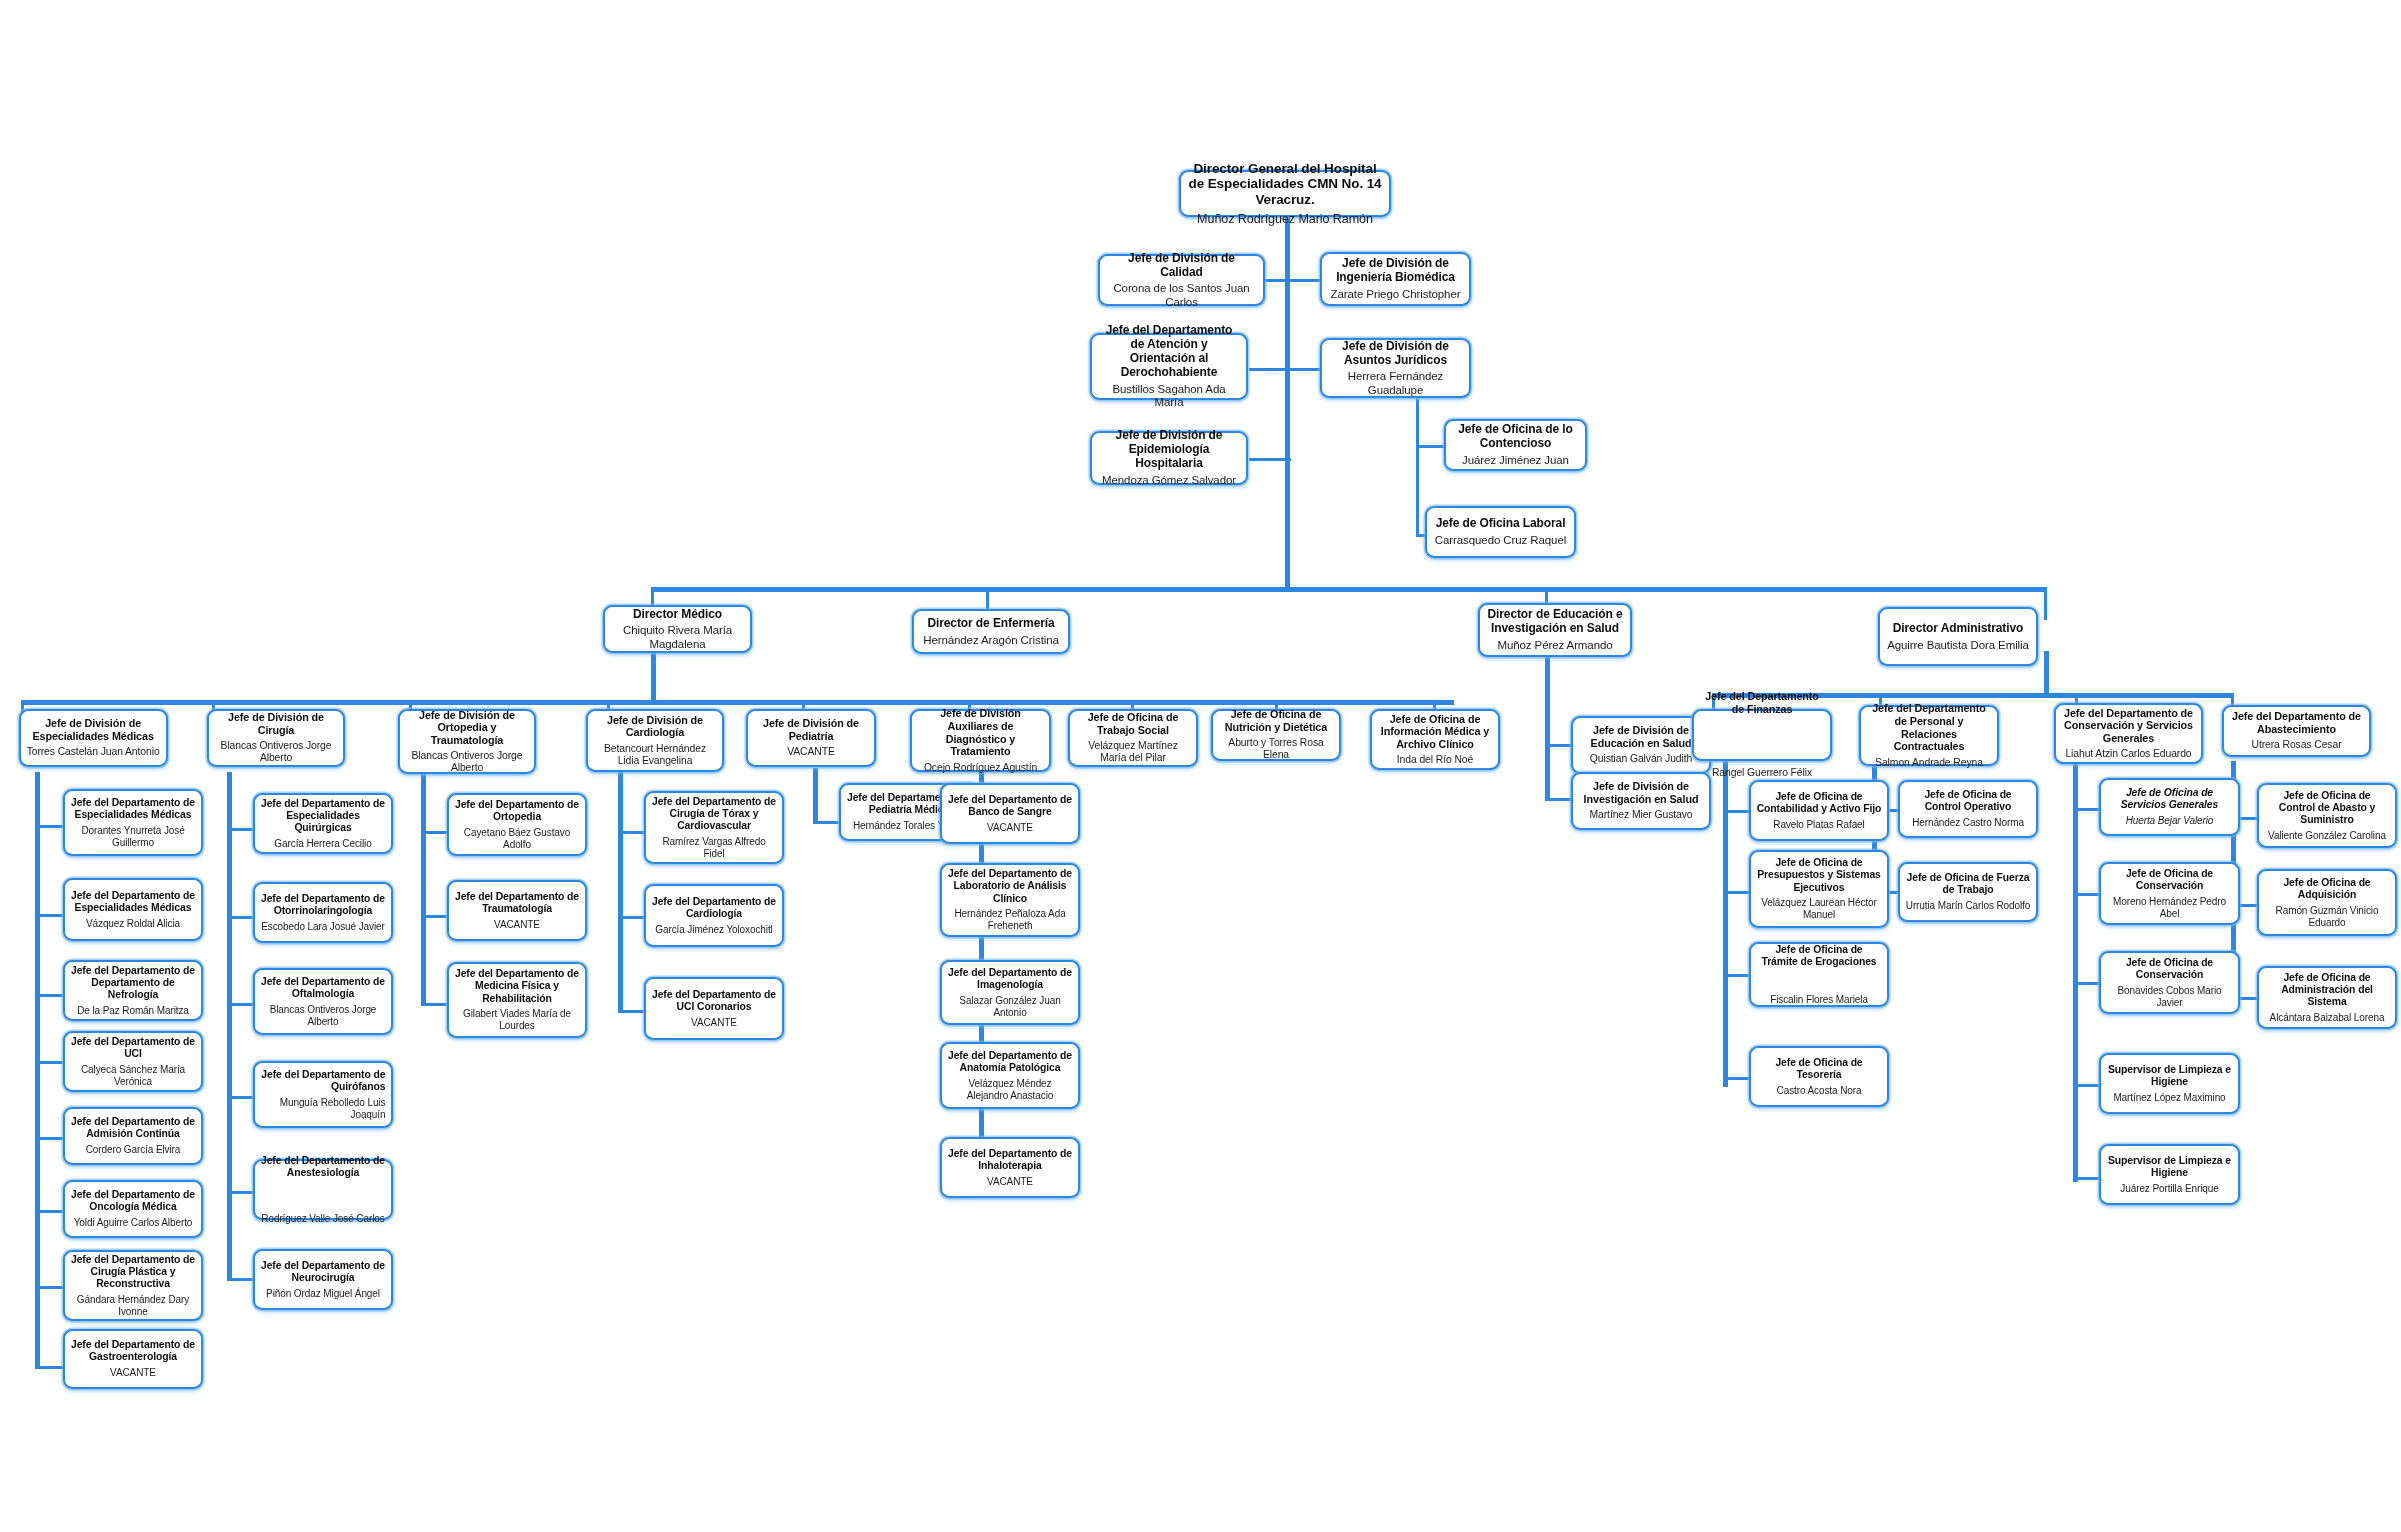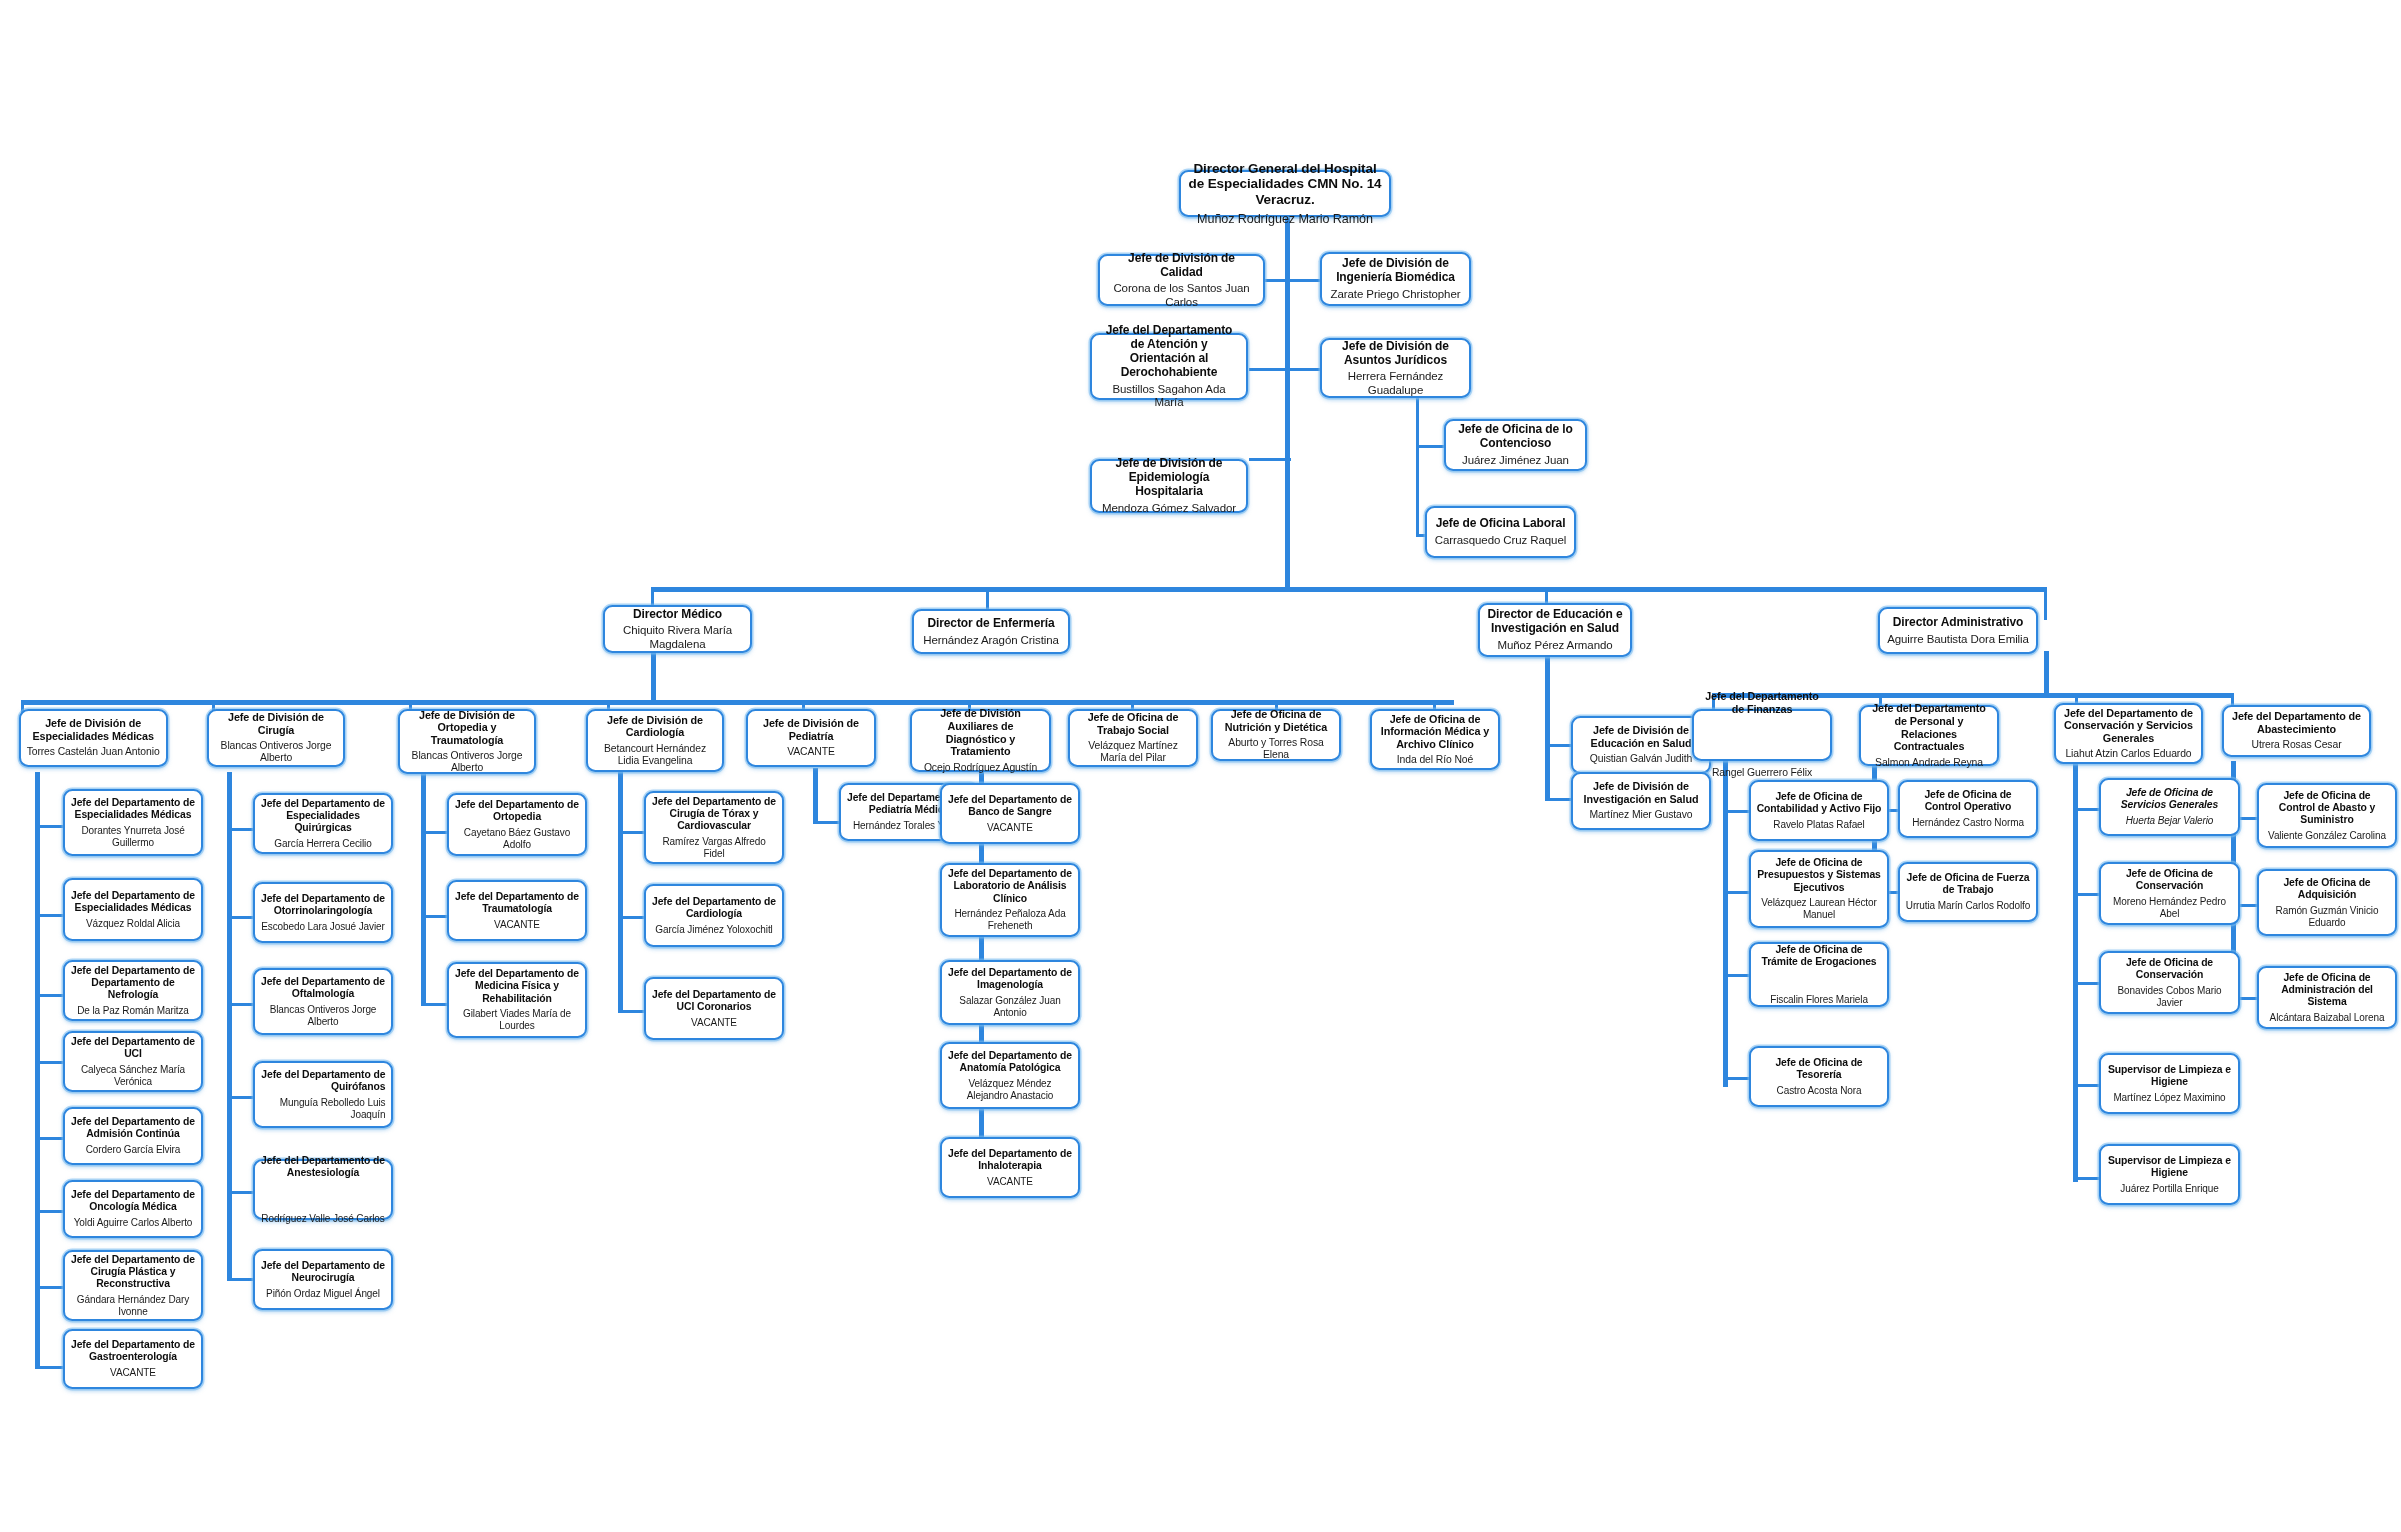--- a/index.html
+++ b/index.html
@@ -180,21 +180,21 @@
   <div class="node s-lvl1" style="left:1090px;top:333px;width:158px;height:67px;">
     <div class="ttl">Jefe del Departamento de Atención y Orientación al Derochohabiente</div>
     <div class="nm">Bustillos Sagahon Ada María</div>
   </div>
 
   <div class="node s-lvl1" style="left:1320px;top:338px;width:151px;height:60px;">
     <div class="ttl">Jefe de División de Asuntos Jurídicos</div>
     <div class="nm">Herrera Fernández Guadalupe</div>
   </div>
 
-  <div class="node s-lvl1" style="left:1090px;top:431px;width:158px;height:54px;margin-top:28px;">
+  <div class="node s-lvl1" style="left:1090px;top:431px;width:158px;height:54px;">
     <div class="ttl">Jefe de División de Epidemiología Hospitalaria</div>
     <div class="nm">Mendoza Gómez Salvador</div>
   </div>
 
   <div class="node s-lvl1" style="left:1444px;top:419px;width:143px;height:52px;">
     <div class="ttl">Jefe de Oficina de lo Contencioso</div>
     <div class="nm">Juárez Jiménez Juan</div>
   </div>
 
   <div class="node s-lvl1" style="left:1425px;top:506px;width:151px;height:52px;">
@@ -210,21 +210,21 @@
   <div class="node s-dir" style="left:912px;top:609px;width:158px;height:45px;">
     <div class="ttl">Director de Enfermería</div>
     <div class="nm">Hernández Aragón Cristina</div>
   </div>
 
   <div class="node s-dir" style="left:1478px;top:603px;width:154px;height:54px;">
     <div class="ttl">Director de Educación e Investigación en Salud</div>
     <div class="nm">Muñoz Pérez Armando</div>
   </div>
 
-  <div class="node s-dir" style="left:1878px;top:607px;width:160px;height:47px;">
+  <div class="node s-dir" style="left:1878px;top:607px;width:160px;height:59px;">
     <div class="ttl">Director Administrativo</div>
     <div class="nm">Aguirre Bautista Dora Emilia</div>
   </div>
 
   <div class="node s-div" style="left:18.6px;top:709px;width:149px;height:58px;">
     <div class="ttl">Jefe de División de Especialidades Médicas</div>
     <div class="nm">Torres Castelán Juan Antonio</div>
   </div>
   <div class="node s-div" style="left:207px;top:709px;width:138px;height:58px;">
     <div class="ttl">Jefe de División de Cirugía</div>

